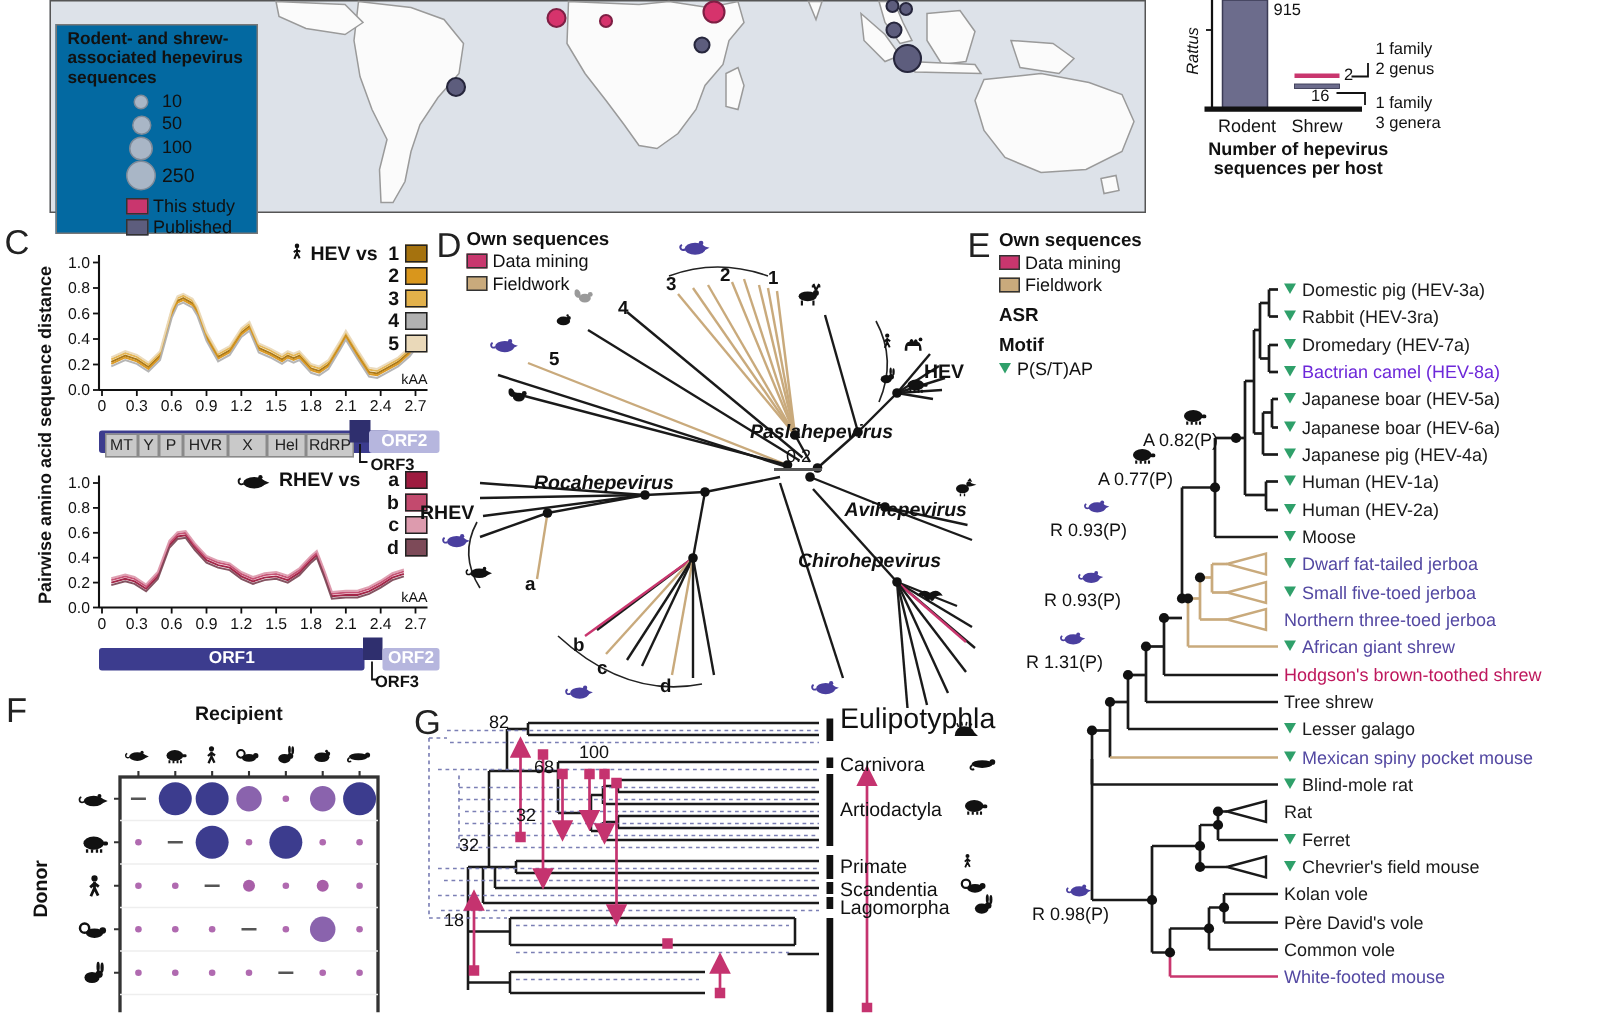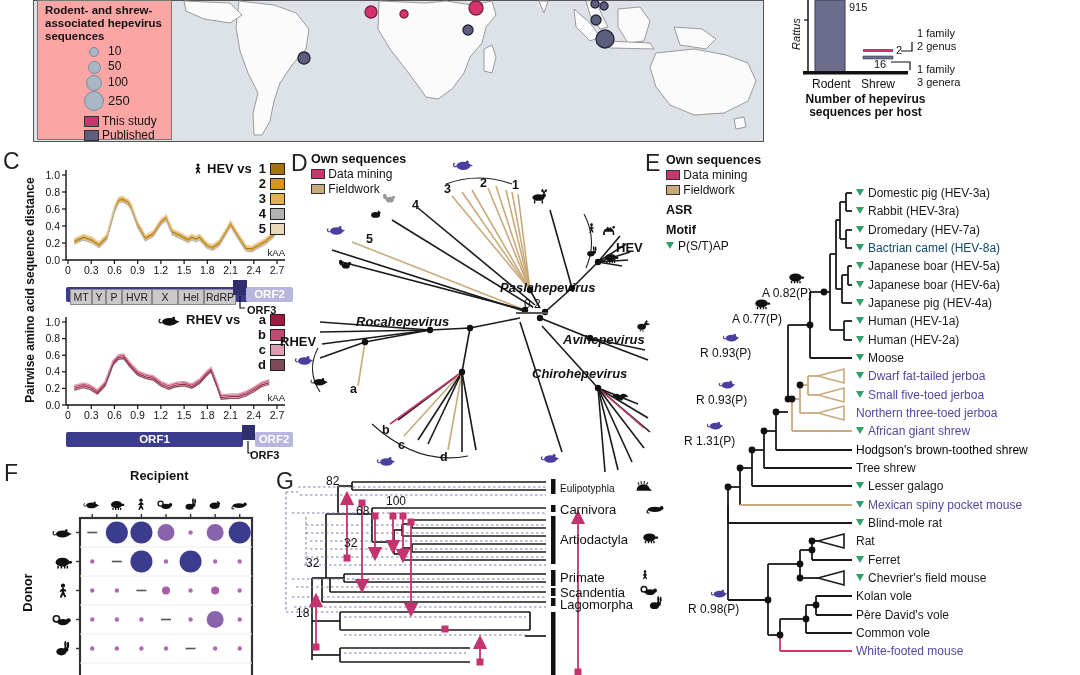--- a/index.html
+++ b/index.html
@@ -36,21 +36,21 @@
         <circle cx="370" cy="13" r="4" fill="#d6336c" stroke="#7e1f44" stroke-width="1.4"></circle>
         <circle cx="442" cy="7" r="7" fill="#d6336c" stroke="#7e1f44" stroke-width="1.4"></circle>
         <circle cx="434" cy="29" r="5" fill="#5d5d7d" stroke="#26263c" stroke-width="1.4"></circle>
         <circle cx="270" cy="57" r="6" fill="#5d5d7d" stroke="#26263c" stroke-width="1.4"></circle>
         <circle cx="561" cy="3" r="4" fill="#5d5d7d" stroke="#26263c" stroke-width="1.4"></circle>
         <circle cx="570" cy="5" r="4" fill="#5d5d7d" stroke="#26263c" stroke-width="1.4"></circle>
         <circle cx="562" cy="19" r="5" fill="#5d5d7d" stroke="#26263c" stroke-width="1.4"></circle>
         <circle cx="571" cy="38" r="9" fill="#5d5d7d" stroke="#26263c" stroke-width="1.4"></circle>
       </svg>
   </div>
-  <div class="abs" style="left:37px;top:0;width:133px;height:138px;background:#fca5a5;border:1.5px solid #777">
+  <div class="abs" style="left:37px;top:16px;width:133px;height:138px;background:#0369a1;border:1.5px solid #777">
     <div class="abs b" style="left:7px;top:3px;width:122px;font-size:11.5px;line-height:13px;white-space:normal">Rodent- and shrew-associated hepevirus sequences</div>
     <div id="map-size-legend">
         <div class="abs" style="left:51px;top:46px;width:8px;height:8px;border-radius:50%;background:#a9b6c6;border:1px solid #7d8a99"></div>
         <div class="abs" style="left:70px;top:43px;font-size:12px">10</div>
         <div class="abs" style="left:49.5px;top:59.5px;width:11px;height:11px;border-radius:50%;background:#a9b6c6;border:1px solid #7d8a99"></div>
         <div class="abs" style="left:70px;top:58px;font-size:12px">50</div>
         <div class="abs" style="left:48px;top:74px;width:14px;height:14px;border-radius:50%;background:#a9b6c6;border:1px solid #7d8a99"></div>
         <div class="abs" style="left:70px;top:74px;font-size:12px">100</div>
         <div class="abs" style="left:46px;top:90px;width:18px;height:18px;border-radius:50%;background:#a9b6c6;border:1px solid #7d8a99"></div>
         <div class="abs" style="left:70px;top:92px;font-size:13px">250</div>
@@ -528,32 +528,32 @@
       <polygon points="818,376 844,369 844,383" fill="#fff" stroke="#c9aa7c" stroke-width="1.6"></polygon>
       <polygon points="818,395 844,388 844,402" fill="#fff" stroke="#c9aa7c" stroke-width="1.6"></polygon>
       <polygon points="818,413 844,406 844,420" fill="#fff" stroke="#c9aa7c" stroke-width="1.6"></polygon>
       <polygon points="818,541 844,534 844,548" fill="#fff" stroke="#1a1a1a" stroke-width="1.6"></polygon>
       <polygon points="818,578 844,571 844,585" fill="#fff" stroke="#1a1a1a" stroke-width="1.6"></polygon>
     </svg>
   <div id="e-taxa">
       <div class="abs" style="left:856px;top:186px;font-size:12px"><span class="tri-motif"></span><span style="color:#1a1a1a">Domestic pig (HEV-3a)</span></div>
       <div class="abs" style="left:856px;top:204px;font-size:12px"><span class="tri-motif"></span><span style="color:#1a1a1a">Rabbit (HEV-3ra)</span></div>
       <div class="abs" style="left:856px;top:223px;font-size:12px"><span class="tri-motif"></span><span style="color:#1a1a1a">Dromedary (HEV-7a)</span></div>
-      <div class="abs" style="left:856px;top:241px;font-size:12px"><span class="tri-motif"></span><span style="color:#0c4a6e">Bactrian camel (HEV-8a)</span></div>
+      <div class="abs" style="left:856px;top:241px;font-size:12px"><span class="tri-motif"></span><span style="color:#6d28d9">Bactrian camel (HEV-8a)</span></div>
       <div class="abs" style="left:856px;top:259px;font-size:12px"><span class="tri-motif"></span><span style="color:#1a1a1a">Japanese boar (HEV-5a)</span></div>
       <div class="abs" style="left:856px;top:278px;font-size:12px"><span class="tri-motif"></span><span style="color:#1a1a1a">Japanese boar (HEV-6a)</span></div>
       <div class="abs" style="left:856px;top:296px;font-size:12px"><span class="tri-motif"></span><span style="color:#1a1a1a">Japanese pig (HEV-4a)</span></div>
       <div class="abs" style="left:856px;top:314px;font-size:12px"><span class="tri-motif"></span><span style="color:#1a1a1a">Human (HEV-1a)</span></div>
       <div class="abs" style="left:856px;top:333px;font-size:12px"><span class="tri-motif"></span><span style="color:#1a1a1a">Human (HEV-2a)</span></div>
       <div class="abs" style="left:856px;top:351px;font-size:12px"><span class="tri-motif"></span><span style="color:#1a1a1a">Moose</span></div>
       <div class="abs" style="left:856px;top:369px;font-size:12px"><span class="tri-motif"></span><span style="color:#5348a2">Dwarf fat-tailed jerboa</span></div>
       <div class="abs" style="left:856px;top:388px;font-size:12px"><span class="tri-motif"></span><span style="color:#5348a2">Small five-toed jerboa</span></div>
       <div class="abs" style="left:856px;top:406px;font-size:12px"><span style="color:#5348a2">Northern three-toed jerboa</span></div>
       <div class="abs" style="left:856px;top:424px;font-size:12px"><span class="tri-motif"></span><span style="color:#5348a2">African giant shrew</span></div>
-      <div class="abs" style="left:856px;top:443px;font-size:12px"><span style="color:#000000">Hodgson's brown-toothed shrew</span></div>
+      <div class="abs" style="left:856px;top:443px;font-size:12px"><span style="color:#be185d">Hodgson's brown-toothed shrew</span></div>
       <div class="abs" style="left:856px;top:461px;font-size:12px"><span style="color:#1a1a1a">Tree shrew</span></div>
       <div class="abs" style="left:856px;top:479px;font-size:12px"><span class="tri-motif"></span><span style="color:#1a1a1a">Lesser galago</span></div>
       <div class="abs" style="left:856px;top:498px;font-size:12px"><span class="tri-motif"></span><span style="color:#5348a2">Mexican spiny pocket mouse</span></div>
       <div class="abs" style="left:856px;top:516px;font-size:12px"><span class="tri-motif"></span><span style="color:#1a1a1a">Blind-mole rat</span></div>
       <div class="abs" style="left:856px;top:534px;font-size:12px"><span style="color:#1a1a1a">Rat</span></div>
       <div class="abs" style="left:856px;top:553px;font-size:12px"><span class="tri-motif"></span><span style="color:#1a1a1a">Ferret</span></div>
       <div class="abs" style="left:856px;top:571px;font-size:12px"><span class="tri-motif"></span><span style="color:#1a1a1a">Chevrier's field mouse</span></div>
       <div class="abs" style="left:856px;top:589px;font-size:12px"><span style="color:#1a1a1a">Kolan vole</span></div>
       <div class="abs" style="left:856px;top:608px;font-size:12px"><span style="color:#1a1a1a">Père David's vole</span></div>
       <div class="abs" style="left:856px;top:626px;font-size:12px"><span style="color:#1a1a1a">Common vole</span></div>
@@ -828,21 +828,21 @@
     </svg>
   <div id="g-supports">
       <div class="abs" style="left:326px;top:474px;font-size:12px">82</div>
       <div class="abs" style="left:386px;top:494px;font-size:12px">100</div>
       <div class="abs" style="left:356px;top:504px;font-size:12px">68</div>
       <div class="abs" style="left:344px;top:536px;font-size:12px">32</div>
       <div class="abs" style="left:306px;top:556px;font-size:12px">32</div>
       <div class="abs" style="left:296px;top:606px;font-size:12px">18</div>
     </div>
   <div id="g-clades">
-      <div class="abs" style="left:560px;top:483px;font-size:10px">Eulipotyphla</div>
+      <div class="abs" style="left:560px;top:469px;font-size:19px">Eulipotyphla</div>
       <div class="abs" style="left:634px;top:479px;color:#111"><svg width="20" height="14.399999999999999" viewBox="0 0 20 14" fill="currentColor" style="position:static">
           <path d="M2.5 11.5 Q3 5 9 5 Q14 5 15.5 9 L18 11.5Z"></path>
           <path d="M5 5.5 L4 3 M7.5 4.6 L7 2 M10 4.6 L10.5 2 M12.5 5.4 L13.8 3.2" stroke="currentColor" stroke-width="1.1"></path>
         </svg></div>
       <div class="abs" style="left:560px;top:502px;font-size:13px">Carnivora</div>
       <div class="abs" style="left:646px;top:501px;color:#111"><svg width="20" height="14.399999999999999" viewBox="0 0 20 14" fill="currentColor" style="position:static">
           <ellipse cx="8.8" cy="8.2" rx="7" ry="2.6"></ellipse>
           <circle cx="15.6" cy="6.8" r="1.9"></circle>
           <path d="M2.2 8.8 C0 10.5 1 12.5 3.5 11.5" stroke="currentColor" stroke-width="1.2" fill="none"></path>
         </svg></div>

